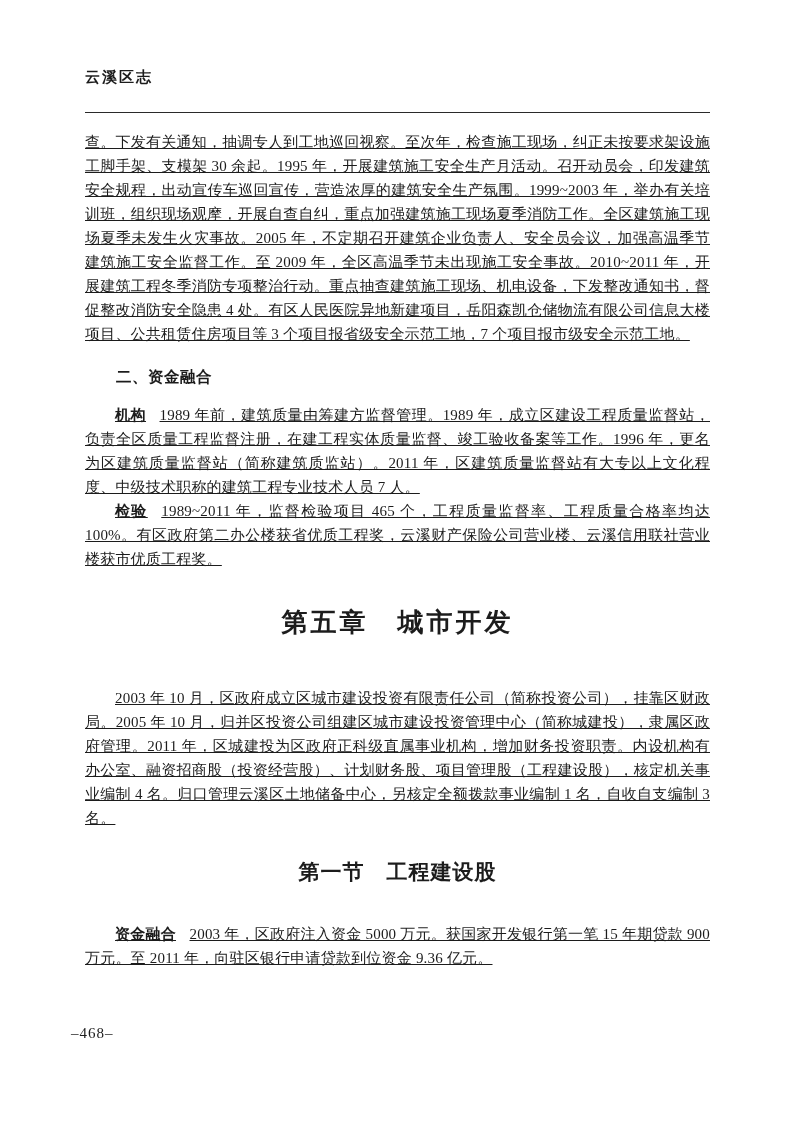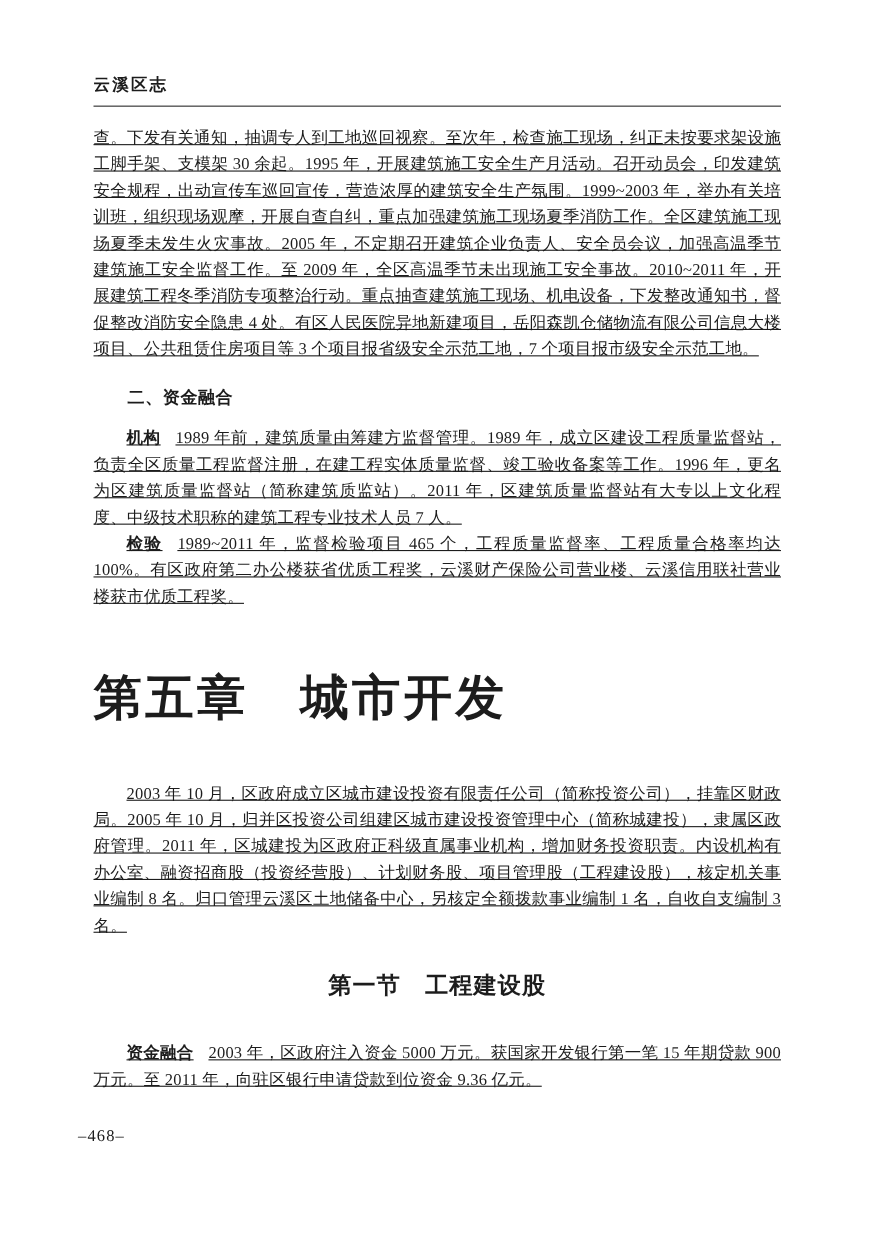--- a/index.html
+++ b/index.html
@@ -11,21 +11,21 @@
     height: 1122px;
     background: #ffffff;
     padding: 68px 83px 0 85px;
     font-family: "Liberation Serif", "DejaVu Serif", serif;
     color: #1c1c1c;
     overflow: hidden;
   }
 
   .page-header {
     border-bottom: 1.5px solid #2a2a2a;
-    padding-bottom: 9px;
+    padding-bottom: 25px;
   }
   .book-title {
     font-family: "Liberation Sans", "DejaVu Sans", sans-serif;
     font-weight: bold;
     font-size: 15px;
     letter-spacing: 2px;
     color: #1c1c1c;
   }
 
   .page-body { margin-top: 17px; }
@@ -50,25 +50,25 @@
     font-family: "Liberation Sans", "DejaVu Sans", sans-serif;
     font-size: 15.5px;
     font-weight: bold;
     margin: 21px 0 15px;
     text-indent: 2em;
     letter-spacing: 0.5px;
   }
 
   .chapter-heading {
     font-family: "Liberation Serif", "DejaVu Serif", serif;
-    font-size: 44px;
+    font-size: 26px;
     font-weight: bold;
-    text-align: left;
+    text-align: center;
     letter-spacing: 3px;
-    margin: 50px 0 46px;
+    margin: 34px 0 46px;
   }
 
   .section-heading {
     font-family: "Liberation Sans", "DejaVu Sans", sans-serif;
     font-size: 21px;
     font-weight: bold;
     text-align: center;
     letter-spacing: 1px;
     margin: 28px 0 36px;
   }
@@ -96,21 +96,21 @@
     <p class="para">查。下发有关通知，抽调专人到工地巡回视察。至次年，检查施工现场，纠正未按要求架设施工脚手架、支模架 30 余起。1995 年，开展建筑施工安全生产月活动。召开动员会，印发建筑安全规程，出动宣传车巡回宣传，营造浓厚的建筑安全生产氛围。1999~2003 年，举办有关培训班，组织现场观摩，开展自查自纠，重点加强建筑施工现场夏季消防工作。全区建筑施工现场夏季未发生火灾事故。2005 年，不定期召开建筑企业负责人、安全员会议，加强高温季节建筑施工安全监督工作。至 2009 年，全区高温季节未出现施工安全事故。2010~2011 年，开展建筑工程冬季消防专项整治行动。重点抽查建筑施工现场、机电设备，下发整改通知书，督促整改消防安全隐患 4 处。有区人民医院异地新建项目，岳阳森凯仓储物流有限公司信息大楼项目、公共租赁住房项目等 3 个项目报省级安全示范工地，7 个项目报市级安全示范工地。</p>
 
     <h3 class="subsection-heading">二、资金融合</h3>
 
     <p class="para indent"><strong class="para-label">机构</strong><span>1989 年前，建筑质量由筹建方监督管理。1989 年，成立区建设工程质量监督站，负责全区质量工程监督注册，在建工程实体质量监督、竣工验收备案等工作。1996 年，更名为区建筑质量监督站（简称建筑质监站）。2011 年，区建筑质量监督站有大专以上文化程度、中级技术职称的建筑工程专业技术人员 7 人。</span></p>
 
     <p class="para indent"><strong class="para-label">检验</strong><span>1989~2011 年，监督检验项目 465 个，工程质量监督率、工程质量合格率均达 100%。有区政府第二办公楼获省优质工程奖，云溪财产保险公司营业楼、云溪信用联社营业楼获市优质工程奖。</span></p>
 
     <h1 class="chapter-heading">第五章　城市开发</h1>
 
-    <p class="para indent">2003 年 10 月，区政府成立区城市建设投资有限责任公司（简称投资公司），挂靠区财政局。2005 年 10 月，归并区投资公司组建区城市建设投资管理中心（简称城建投），隶属区政府管理。2011 年，区城建投为区政府正科级直属事业机构，增加财务投资职责。内设机构有办公室、融资招商股（投资经营股）、计划财务股、项目管理股（工程建设股），核定机关事业编制 8 名。归口管理云溪区土地储备中心，另核定全额拨款事业编制 1 名，自收自支编制 3 名。</p>
+    <p class="para indent">2003 年 10 月，区政府成立区城市建设投资有限责任公司（简称投资公司），挂靠区财政局。2005 年 10 月，归并区投资公司组建区城市建设投资管理中心（简称城建投），隶属区政府管理。2011 年，区城建投为区政府正科级直属事业机构，增加财务投资职责。内设机构有办公室、融资招商股（投资经营股）、计划财务股、项目管理股（工程建设股），核定机关事业编制 4 名。归口管理云溪区土地储备中心，另核定全额拨款事业编制 1 名，自收自支编制 3 名。</p>
 
     <h2 class="section-heading">第一节　工程建设股</h2>
 
     <p class="para indent"><strong class="para-label">资金融合</strong><span>2003 年，区政府注入资金 5000 万元。获国家开发银行第一笔 15 年期贷款 900 万元。至 2011 年，向驻区银行申请贷款到位资金 9.36 亿元。</span></p>
 
 
   </main>
 
   <footer>
     <div class="page-number">–468–</div>

